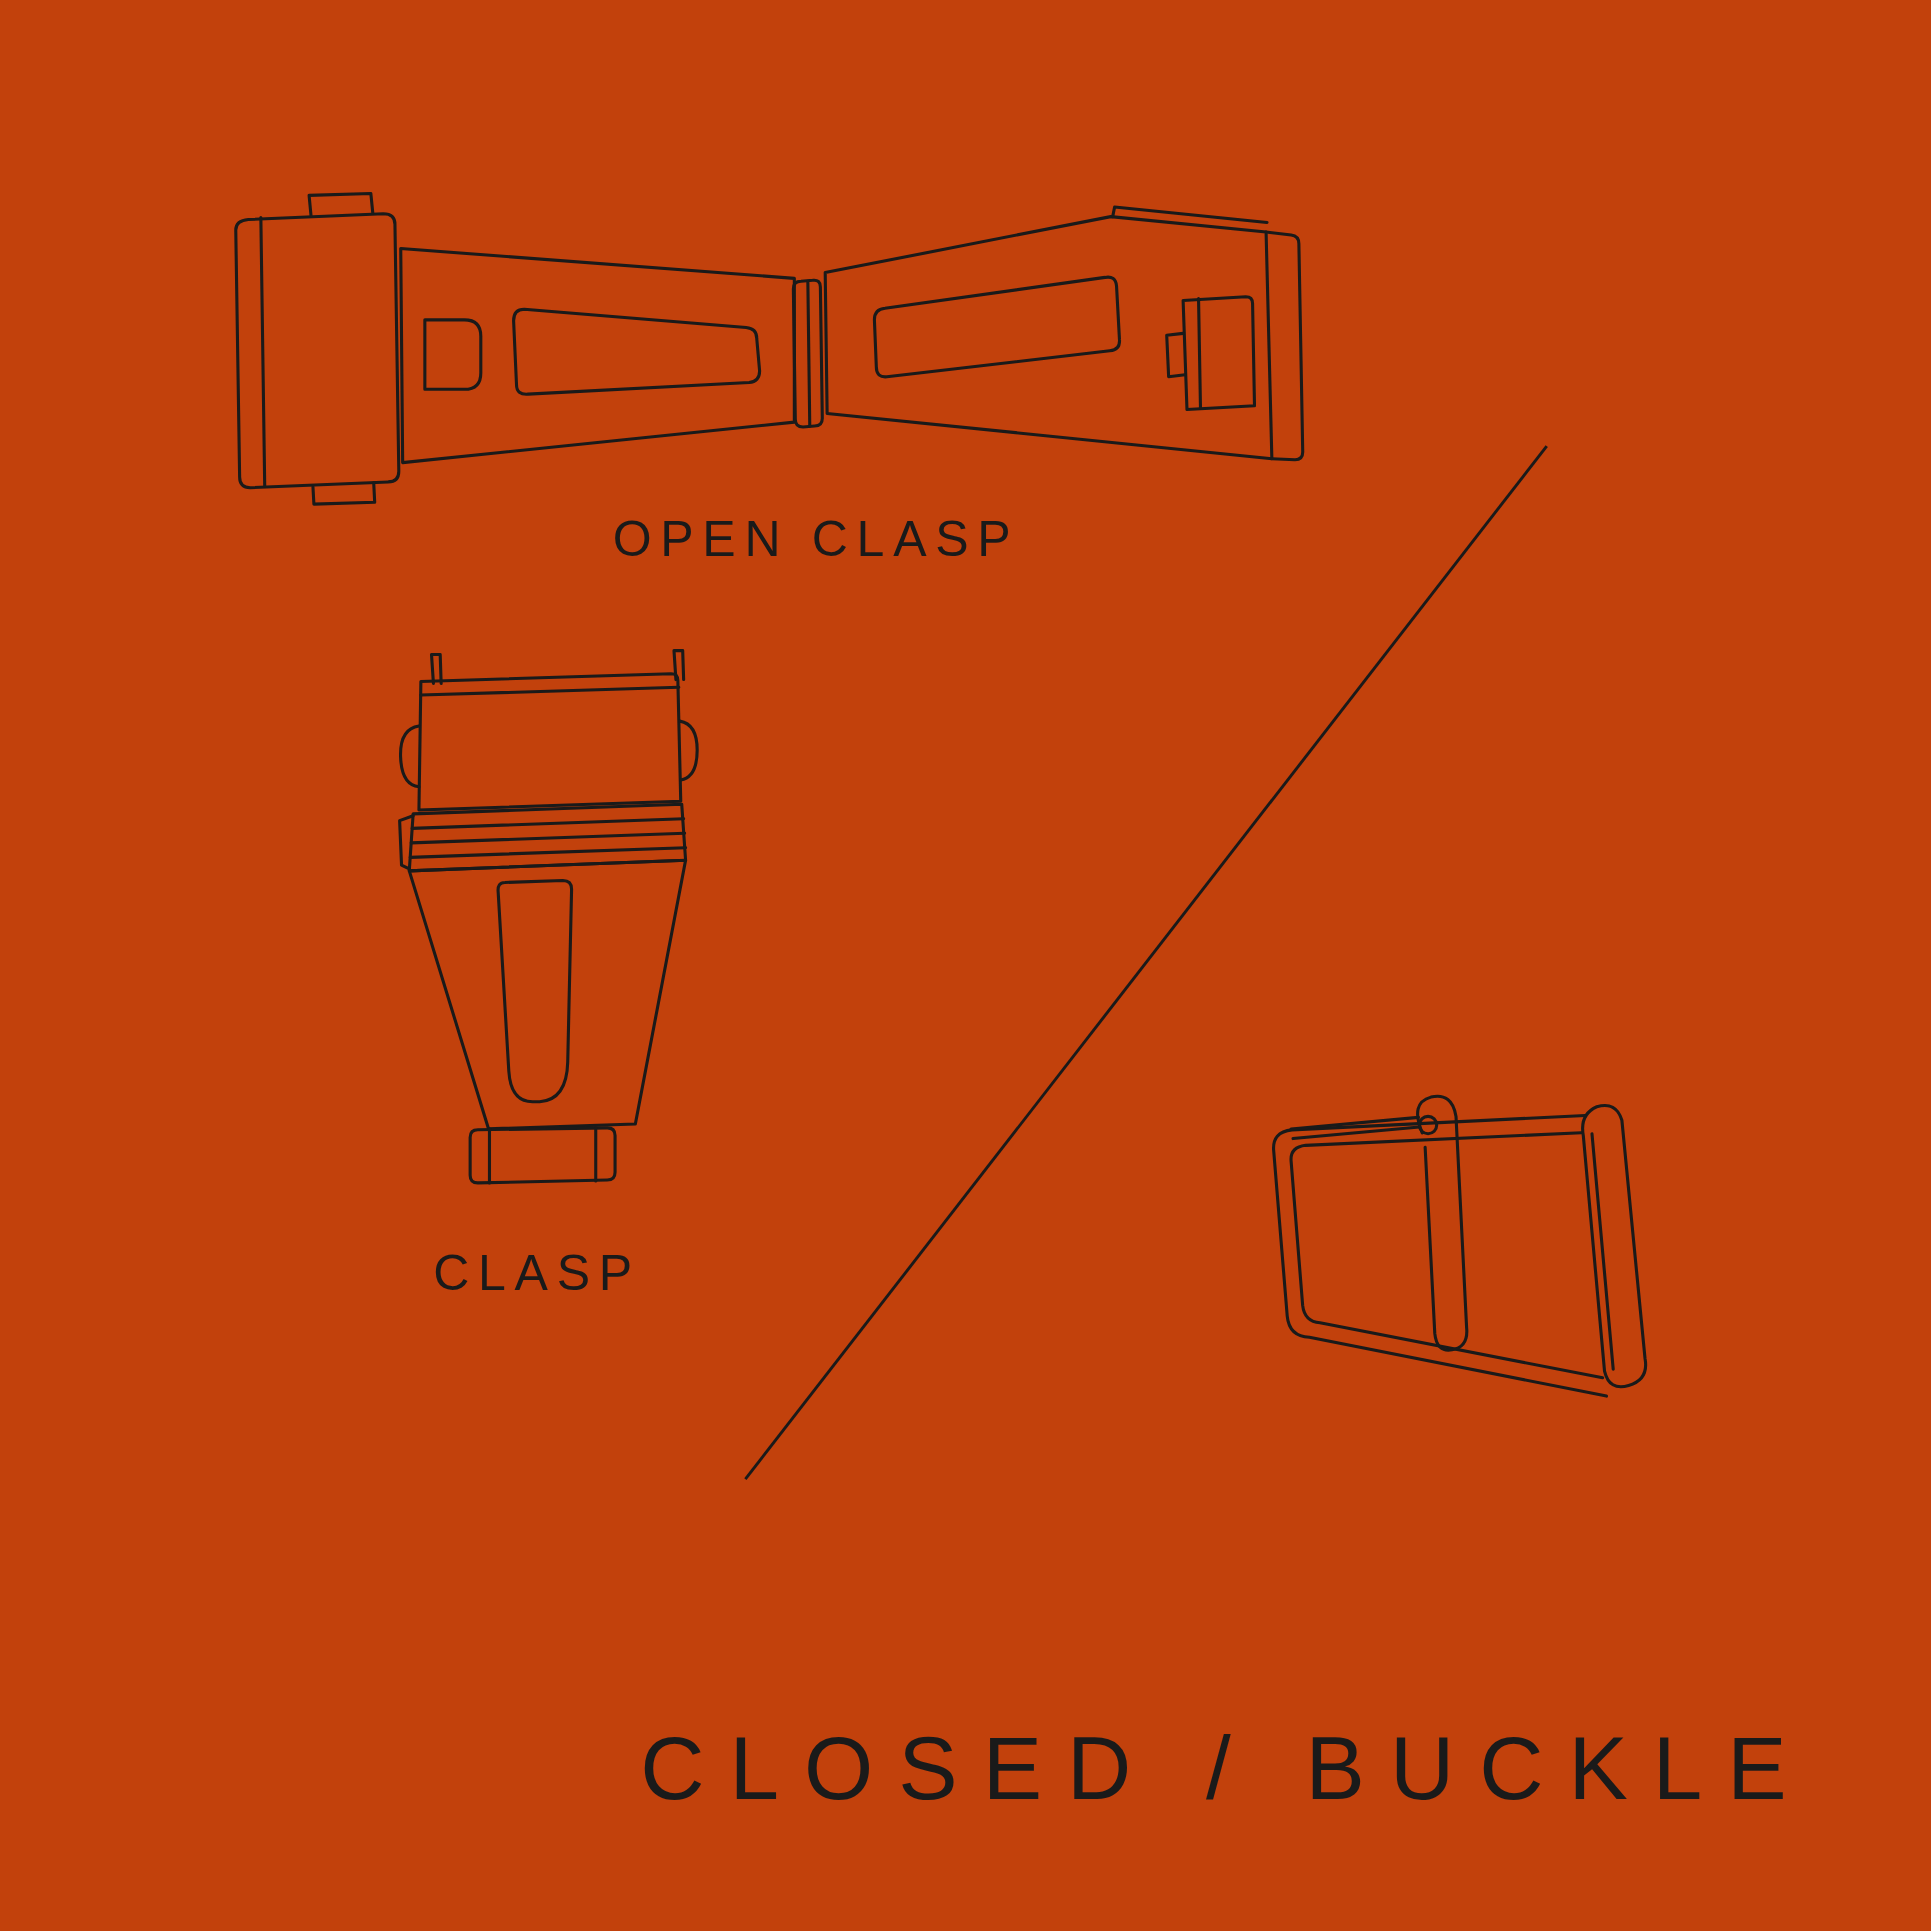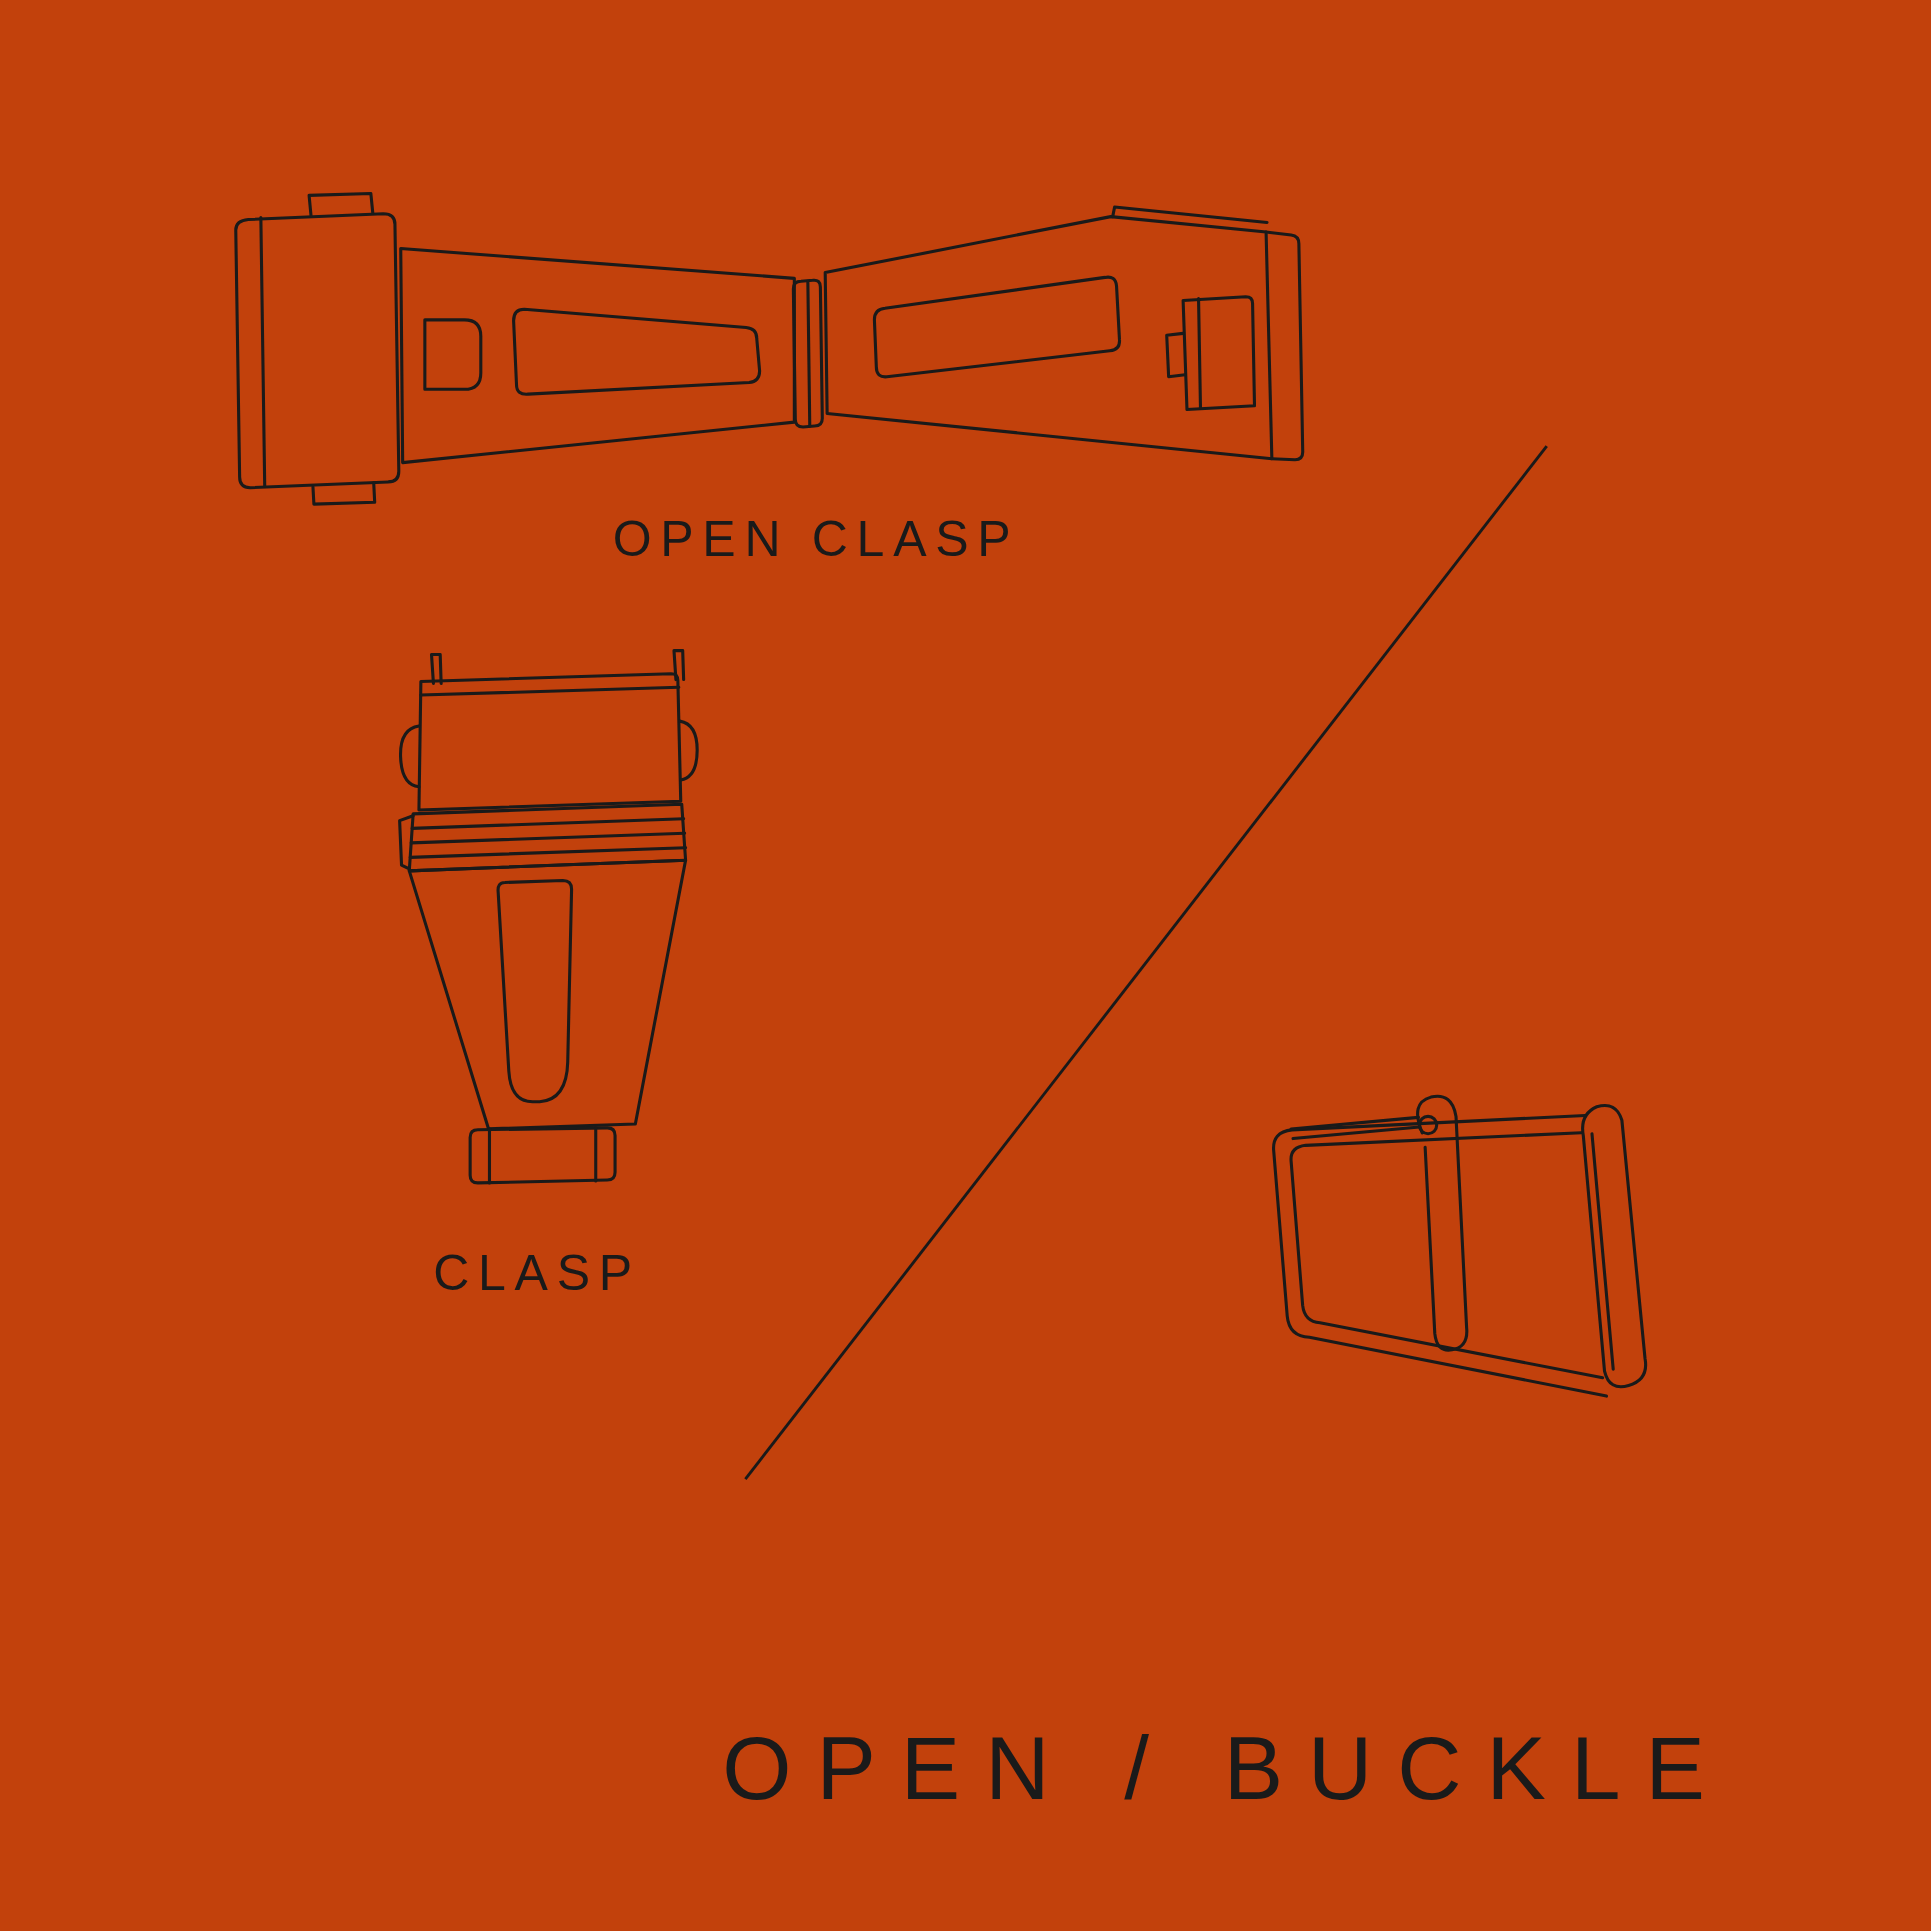--- a/index.html
+++ b/index.html
@@ -159,16 +159,16 @@
 
         <path d="M54 41 L186 29"></path>
         <path d="M56 51 L187 39"></path>
         <circle cx="196" cy="37" r="9"></circle>
 
         <path d="M190 45 Q177 14 199 8 Q221 3 225 28 L236 247 Q238 267 221 270 Q205 273 203 253 L193 60"></path>
       </g>
     </svg>
   </figure>
 
-  <div class="page-title">OPEN / BUCKLE</div>
+  <div class="page-title">CLOSED / BUCKLE</div>
 
 </div>
 
 
 </body></html>

